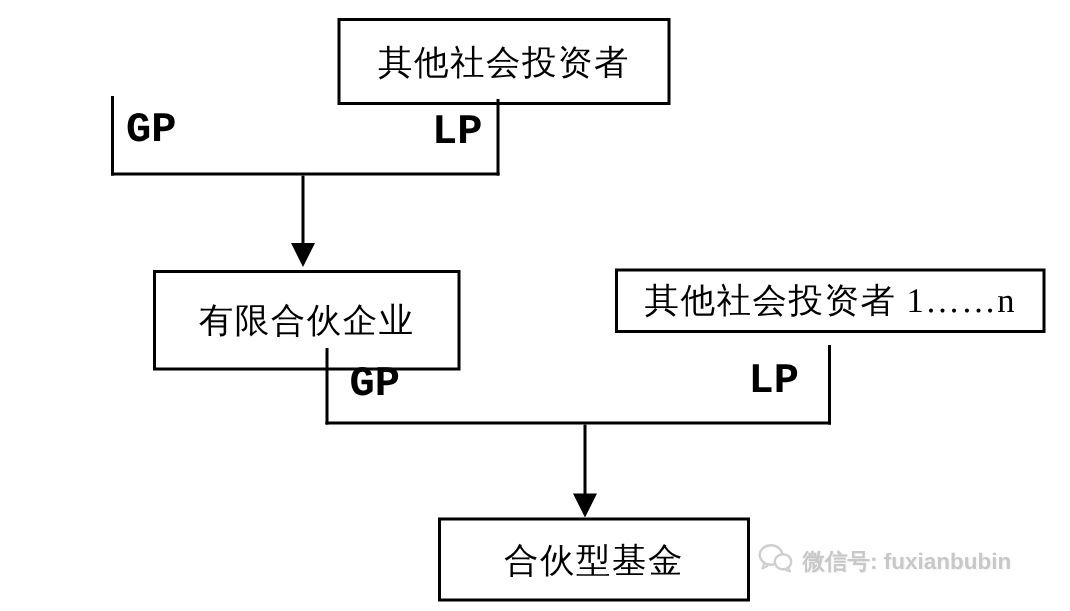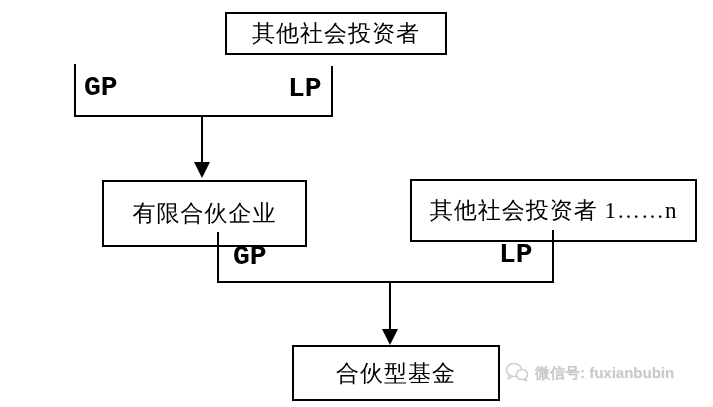--- a/index.html
+++ b/index.html
@@ -40,23 +40,23 @@
   .role-label {
     position: absolute;
     font-family: Liberation Mono, monospace;
     font-weight: bold;
     font-size: 28px;
     color: #000;
     line-height: 24px;
   }
   
   #box-soe   { left: 5px;   top: 12px;  width: 143px; height: 53px; }
-  #box-osi1  { left: 225px; top: 12px;  width: 222px; height: 43px; }
+  #box-osi1  { left: 225px; top: 12px;  width: 222px; height: 58px; }
   #box-lpe   { left: 102px; top: 180px; width: 205px; height: 67px; }
-  #box-osin  { left: 410px; top: 179px; width: 287px; height: 63px; }
+  #box-osin  { left: 410px; top: 179px; width: 287px; height: 43px; }
   #box-fund  { left: 292px; top: 345px; width: 208px; height: 56px; }
   
   #v-soe   { left: 74px;  top: 64px;  height: 53px; }
   #v-osi1  { left: 331px; top: 66px;  height: 51px; }
   #h-join1 { left: 74px;  top: 115px; width: 259px; }
   #a1-shaft{ left: 201px; top: 117px; height: 47px; }
   #a1-head { left: 194px; top: 162px; }
   #v-lpe   { left: 217px; top: 232px; height: 51px; }
   #v-osin  { left: 552px; top: 230px; height: 53px; }
   #h-join2 { left: 217px; top: 281px; width: 337px; }

